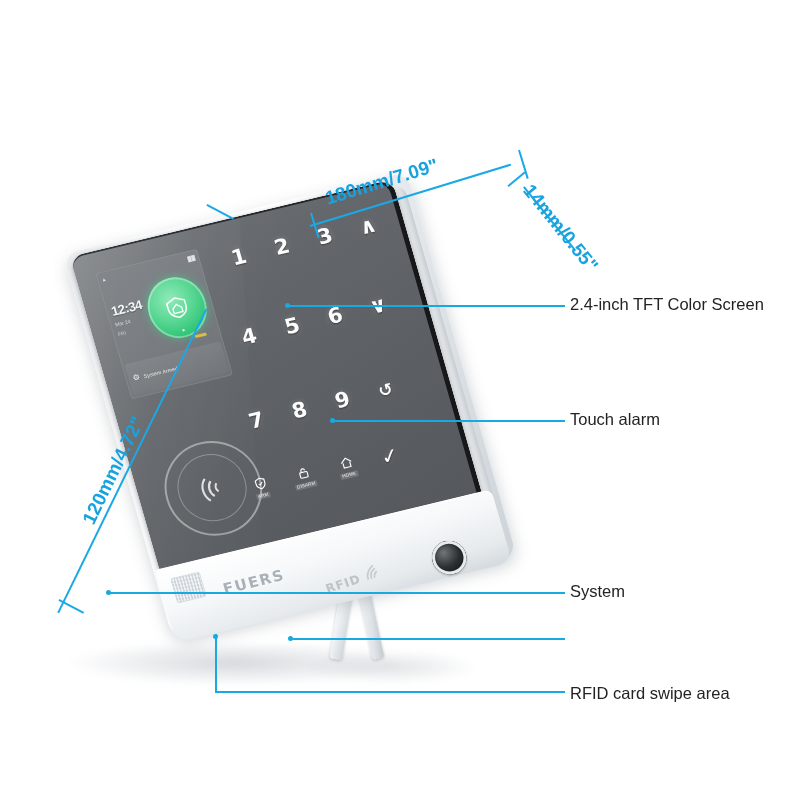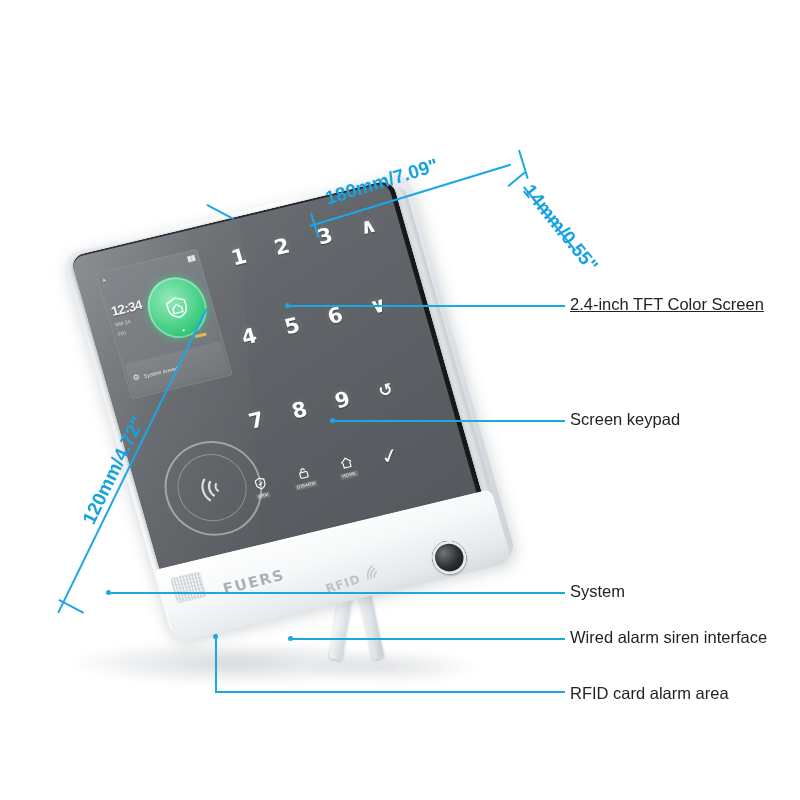--- a/index.html
+++ b/index.html
@@ -575,33 +575,32 @@
     <div class="dimtick" style="left:524px; top:172px; height:22px; transform:rotate(50deg);"></div>
     <div class="dimlabel" style="left:527px; top:176px; transform:rotate(51deg);">14mm/0.55"</div>
 
     <div class="dimline" style="left:58px; top:612px; width:338px; transform:rotate(-64deg); transform-origin:0 50%;"></div>
     <div class="dimtick" style="left:206px; top:205px; height:30px; transform:rotate(-62deg);"></div>
     <div class="dimtick" style="left:58px; top:600px; height:28px; transform:rotate(-62deg);"></div>
     <div class="dimlabel" style="left:88px; top:512px; transform:rotate(-64deg); transform-origin:0 50%;">120mm/4.72"</div>
 
     <div class="leader-dot" style="left:285px; top:303px;"></div>
     <div class="leader" style="left:287px; top:305px; width:278px;"></div>
-    <div class="callout" style="left:570px; top:295px;text-decoration:underline;">2.4-inch TFT Color Screen</div>
+    <div class="callout" style="left:570px; top:295px;">2.4-inch TFT Color Screen</div>
 
     <div class="leader-dot" style="left:330px; top:418px;"></div>
     <div class="leader" style="left:332px; top:420px; width:233px;"></div>
-    <div class="callout" style="left:570px; top:410px;">Screen keypad</div>
+    <div class="callout" style="left:570px; top:410px;">Touch alarm</div>
 
     <div class="leader-dot" style="left:106px; top:590px;"></div>
     <div class="leader" style="left:108px; top:592px; width:457px;"></div>
     <div class="callout" style="left:570px; top:582px;">System</div>
 
     <div class="leader-dot" style="left:288px; top:636px;"></div>
     <div class="leader" style="left:290px; top:638px; width:275px;"></div>
-    <div class="callout" style="left:570px; top:628px;">Wired alarm siren interface</div>
 
     <div class="leader-dot" style="left:213px; top:634px;"></div>
     <div class="dimtick" style="left:215px; top:634px; height:58px; background:#17a9e0; width:2px;"></div>
     <div class="leader" style="left:215px; top:691px; width:350px;"></div>
-    <div class="callout" style="left:570px; top:684px;">RFID card alarm area</div>
+    <div class="callout" style="left:570px; top:684px;">RFID card swipe area</div>
 
   </div>
 </div>
 
 </body></html>

